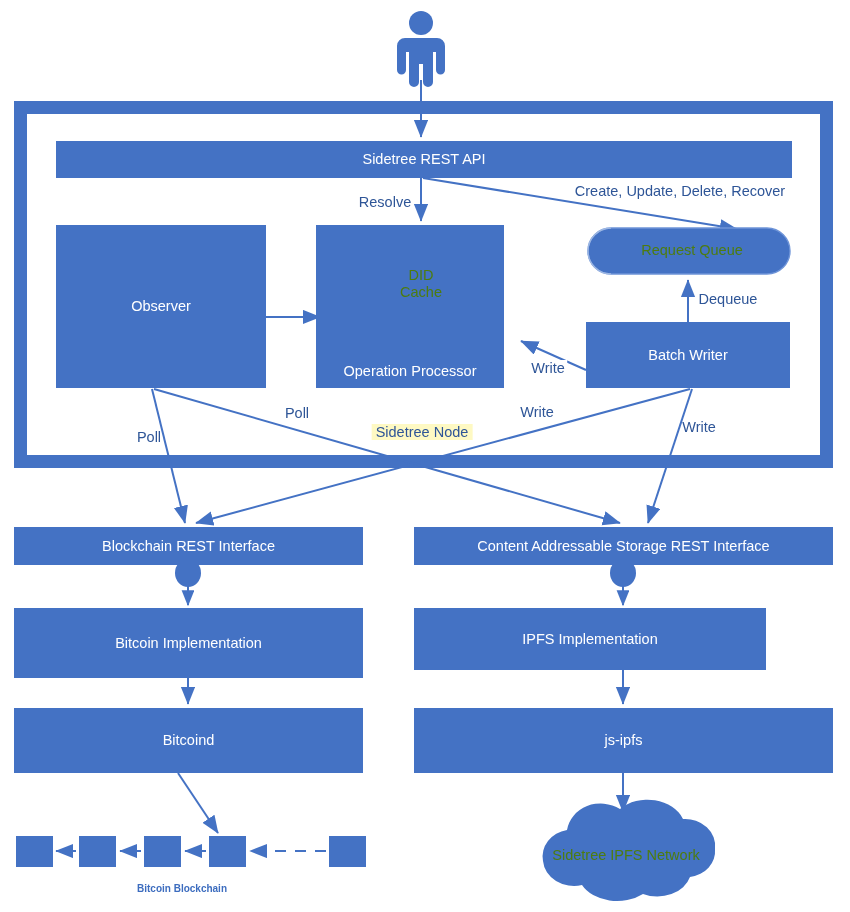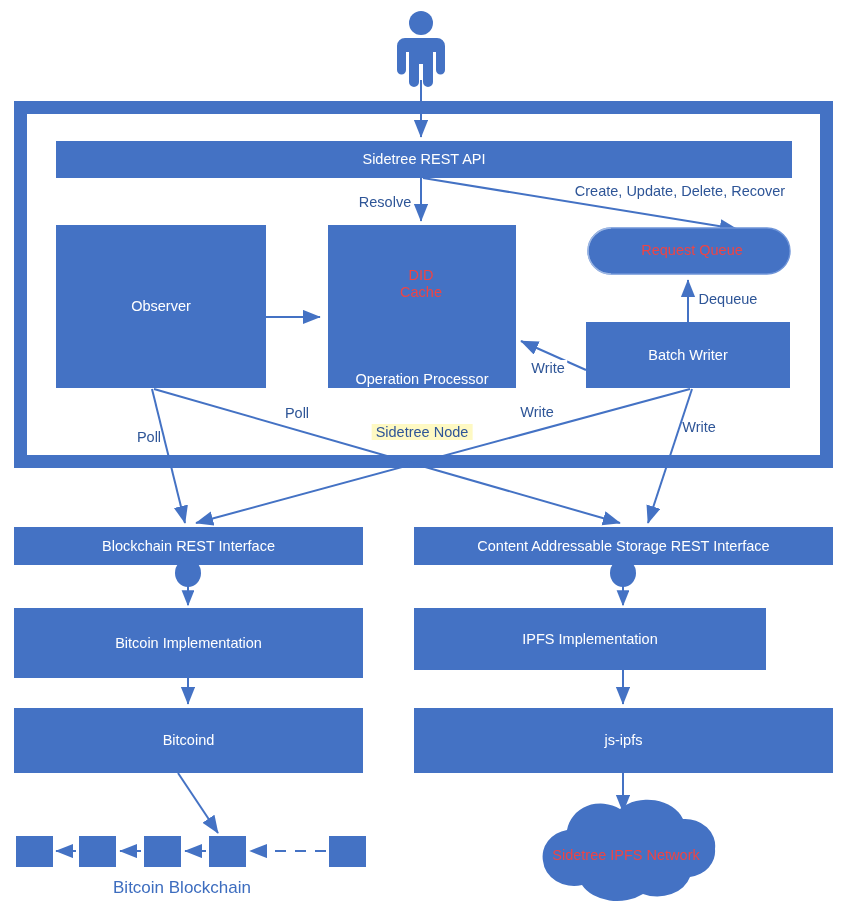--- a/index.html
+++ b/index.html
@@ -5,26 +5,26 @@
   html,body{margin:0;padding:0;background:#ffffff;}
   body{width:850px;height:912px;position:relative;overflow:hidden;
        font-family:"Liberation Sans","DejaVu Sans",sans-serif;}
   #stage{position:absolute;left:0;top:0;width:850px;height:912px;}
   svg.layer{position:absolute;left:0;top:0;width:850px;height:912px;overflow:visible;}
   .node{position:absolute;box-sizing:border-box;display:flex;align-items:center;
         justify-content:center;text-align:center;color:#ffffff;background:#4472C4;
         font-size:14.5px;line-height:1.15;}
   .edge-label{position:absolute;color:#2E5597;font-size:14.5px;white-space:nowrap;
               transform:translate(-50%,-50%);background:transparent;}
-  .caption{position:absolute;color:#3D6DBF;font-size:17px;white-space:nowrap;
-           transform:translate(-50%,-50%);}
+  .caption{position:absolute;color:#3D6DBF;font-size:10px;white-space:nowrap;
+           transform:translate(-50%,-50%);font-weight:bold;}
   .outer-frame{position:absolute;box-sizing:border-box;border:13px solid #4472C4;
                background:#ffffff;}
   .chainblock{position:absolute;background:#4472C4;}
-  .cyl-text{position:absolute;color:#ef4444;font-size:14.5px;text-align:center;
+  .cyl-text{position:absolute;color:#4d7c0f;font-size:14.5px;text-align:center;
             transform:translate(-50%,-50%);line-height:1.2;white-space:nowrap;}
 </style>
 </head>
 <body>
 
 <div id="stage">
 
   <div class="outer-frame" style="left:14px;top:101px;width:819px;height:367px;"></div>
 
   <svg class="layer" viewBox="0 0 850 912">
@@ -101,22 +101,22 @@
   </svg>
 
   <div class="node" style="left:56px;top:141px;width:736px;height:37px;">
     <span>Sidetree REST API</span>
   </div>
 
   <div class="node" style="left:56px;top:225px;width:210px;height:163px;">
     <span>Observer</span>
   </div>
 
-  <div class="node" style="left:328px;top:225px;width:188px;height:163px;align-items:flex-end;
-              padding-bottom:0;">
+  <div class="node" style="left:316px;top:225px;width:188px;height:163px;align-items:flex-end;
+              padding-bottom:8px;">
     <span>Operation Processor</span>
   </div>
 
   <div class="cyl-text" style="left:421px;top:284px;">
     <span>DID</span><br>
     <span>Cache</span>
   </div>
 
   <div class="cyl-text" style="left:692px;top:251px;">
     <span>Request Queue</span>

